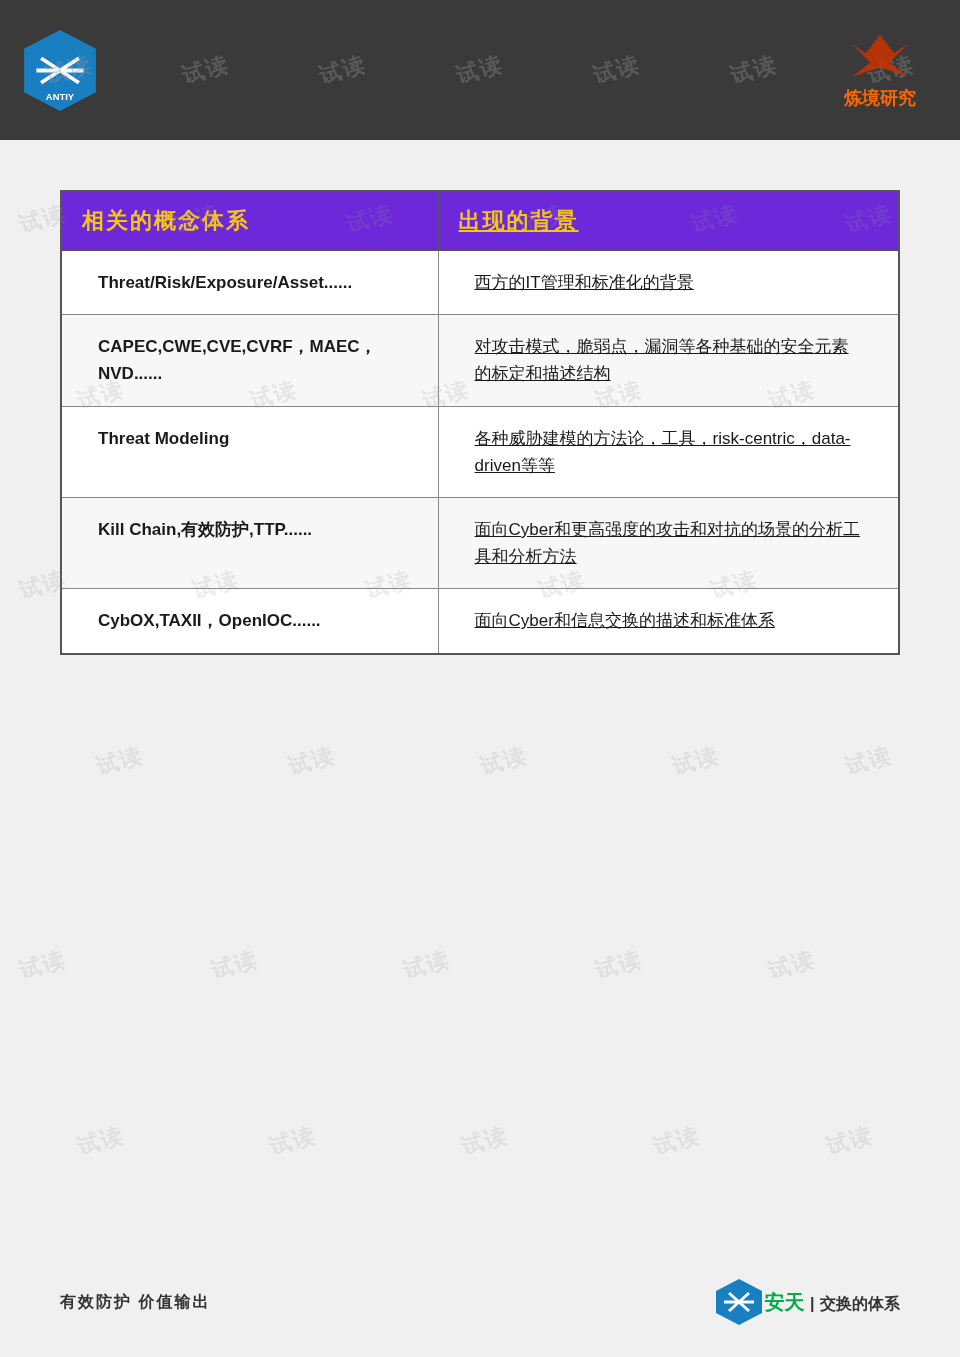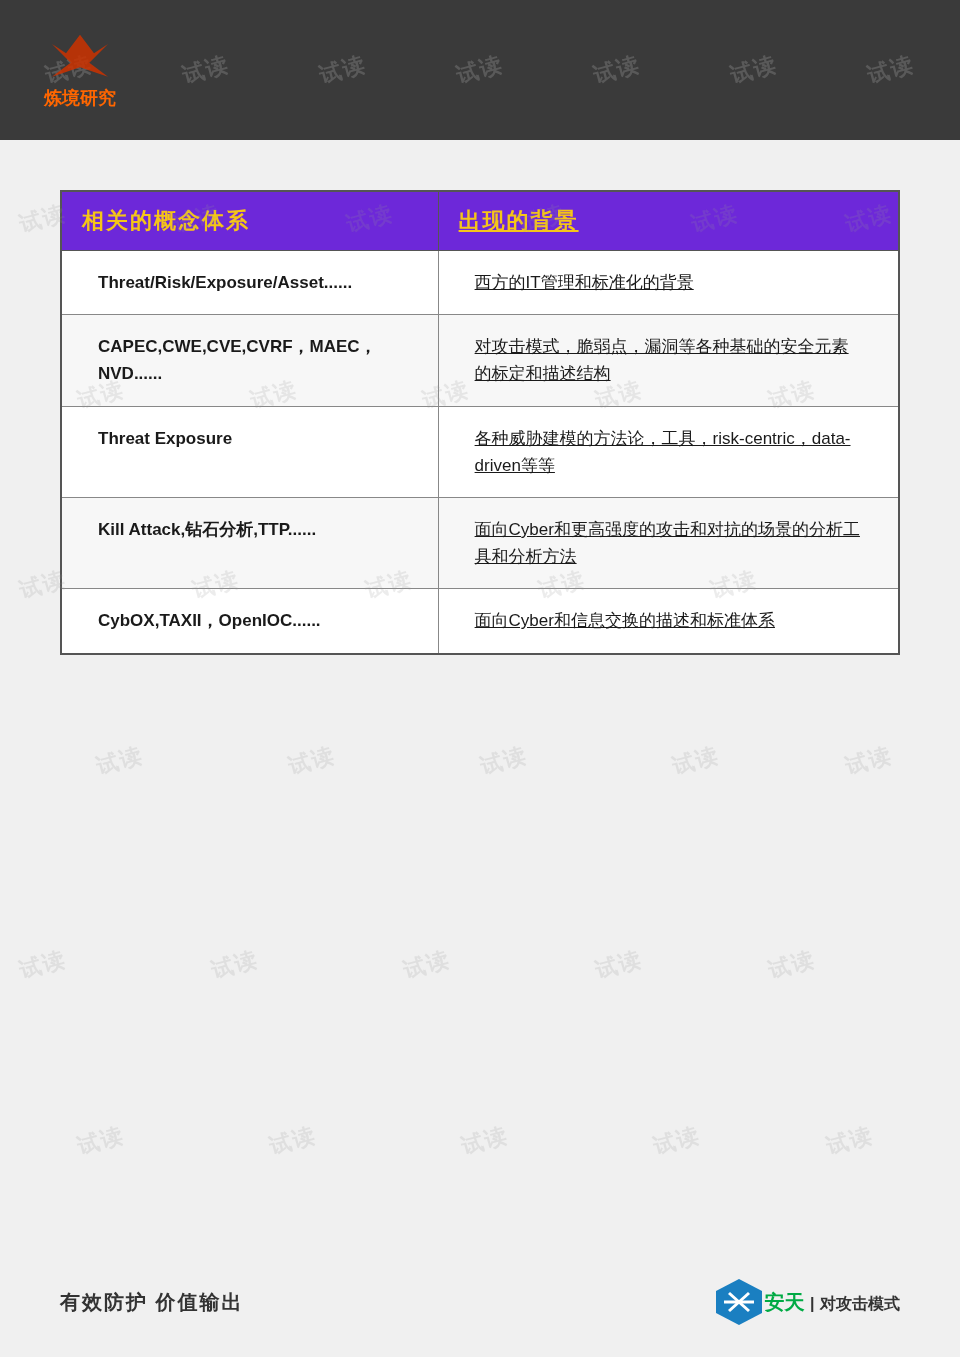--- a/index.html
+++ b/index.html
@@ -129,21 +129,21 @@
       position: absolute;
       bottom: 30px;
       left: 60px;
       right: 60px;
       display: flex;
       align-items: center;
       justify-content: space-between;
       z-index: 2;
     }
     .footer-left {
-      font-size: 20px;
+      font-size: 16px;
       color: #333;
       font-weight: bold;
       letter-spacing: 2px;
     }
     .footer-right {
       display: flex;
       align-items: center;
     }
     .footer-logo-brand {
       font-size: 20px;
@@ -156,20 +156,31 @@
     .antiy-logo svg {
       width: 80px;
       height: 85px;
     }
   </style>
 </head>
 <body>
 
 <div class="header">
 
+  <div class="logo-area antiy-logo">
+    <svg viewBox="0 0 80 90" xmlns="http://www.w3.org/2000/svg">
+
+      <polygon points="40,2 78,22 78,68 40,88 2,68 2,22" fill="#1a7fc1"></polygon>
+
+      <line x1="15" y1="45" x2="65" y2="45" stroke="white" stroke-width="4"></line>
+      <line x1="20" y1="32" x2="60" y2="58" stroke="white" stroke-width="4"></line>
+      <line x1="20" y1="58" x2="60" y2="32" stroke="white" stroke-width="4"></line>
+      <text x="40" y="76" text-anchor="middle" fill="white" font-size="10" font-weight="bold" font-family="Arial">ANTIY</text>
+    </svg>
+  </div>
 
   <div class="header-watermarks">
     <span class="watermark-text">试读</span>
     <span class="watermark-text">试读</span>
     <span class="watermark-text">试读</span>
     <span class="watermark-text">试读</span>
     <span class="watermark-text">试读</span>
     <span class="watermark-text">试读</span>
     <span class="watermark-text">试读</span>
   </div>
@@ -229,25 +240,25 @@
     <tbody id="table-body">
     <tr>
           <td class="col-left">Threat/Risk/Exposure/Asset......</td>
           <td class="col-right">西方的IT管理和标准化的背景</td>
         </tr>
         <tr>
           <td class="col-left">CAPEC,CWE,CVE,CVRF，MAEC，NVD......</td>
           <td class="col-right">对攻击模式，脆弱点，漏洞等各种基础的安全元素的标定和描述结构</td>
         </tr>
         <tr>
-          <td class="col-left">Threat Exposure</td>
+          <td class="col-left">Threat Modeling</td>
           <td class="col-right">各种威胁建模的方法论，工具，risk-centric，data-driven等等</td>
         </tr>
         <tr>
-          <td class="col-left">Kill Attack,钻石分析,TTP......</td>
+          <td class="col-left">Kill Chain,有效防护,TTP......</td>
           <td class="col-right">面向Cyber和更高强度的攻击和对抗的场景的分析工具和分析方法</td>
         </tr>
         <tr>
           <td class="col-left">CybOX,TAXII，OpenIOC......</td>
           <td class="col-right">面向Cyber和信息交换的描述和标准体系</td>
         </tr>
       </tbody>
   </table>
 </div>
 
@@ -256,16 +267,16 @@
   <div class="footer-right">
     <svg viewBox="0 0 50 50" width="50" height="50" xmlns="http://www.w3.org/2000/svg">
       <polygon points="25,2 48,14 48,36 25,48 2,36 2,14" fill="#1a7fc1"></polygon>
       <line x1="10" y1="25" x2="40" y2="25" stroke="white" stroke-width="3"></line>
       <line x1="15" y1="16" x2="35" y2="34" stroke="white" stroke-width="3"></line>
       <line x1="15" y1="34" x2="35" y2="16" stroke="white" stroke-width="3"></line>
     </svg>
     <div class="footer-logo-brand">
       <span class="green-part">安天</span>
       <span class="brand-text">|</span>
-      <span class="brand-text">对攻击模式</span>
+      <span class="brand-text">交换的体系</span>
     </div>
   </div>
 </div>
 
 </body></html>

